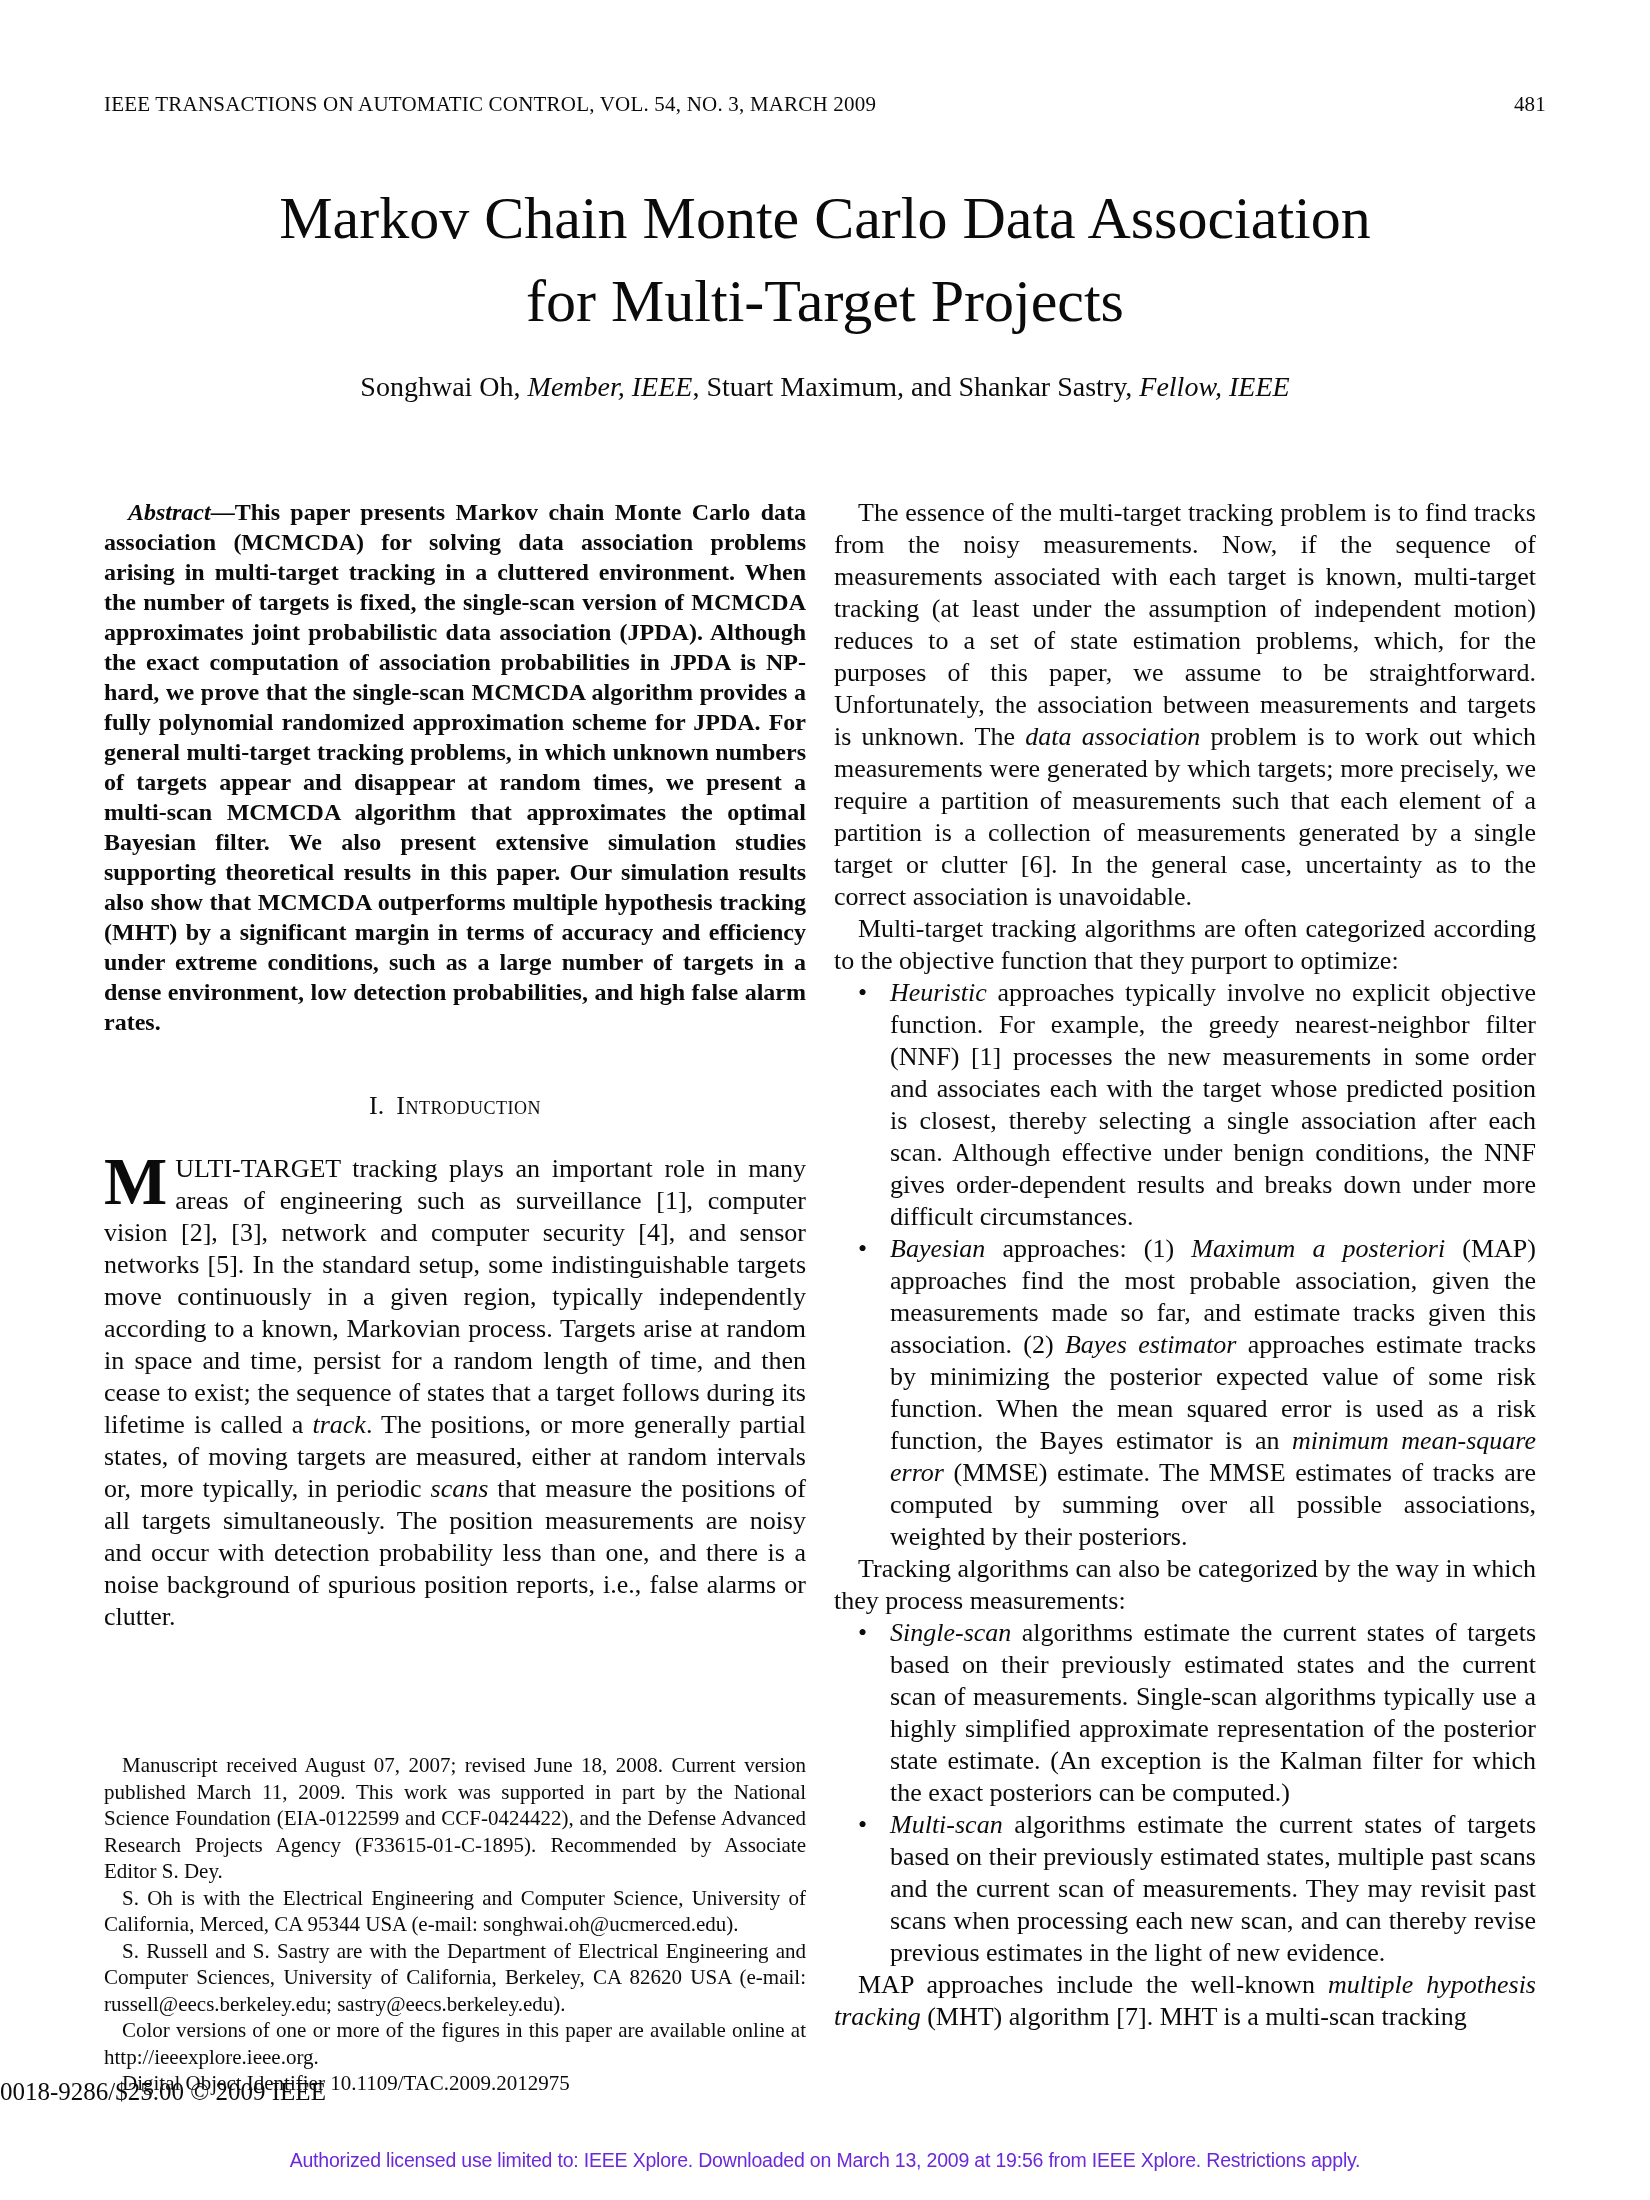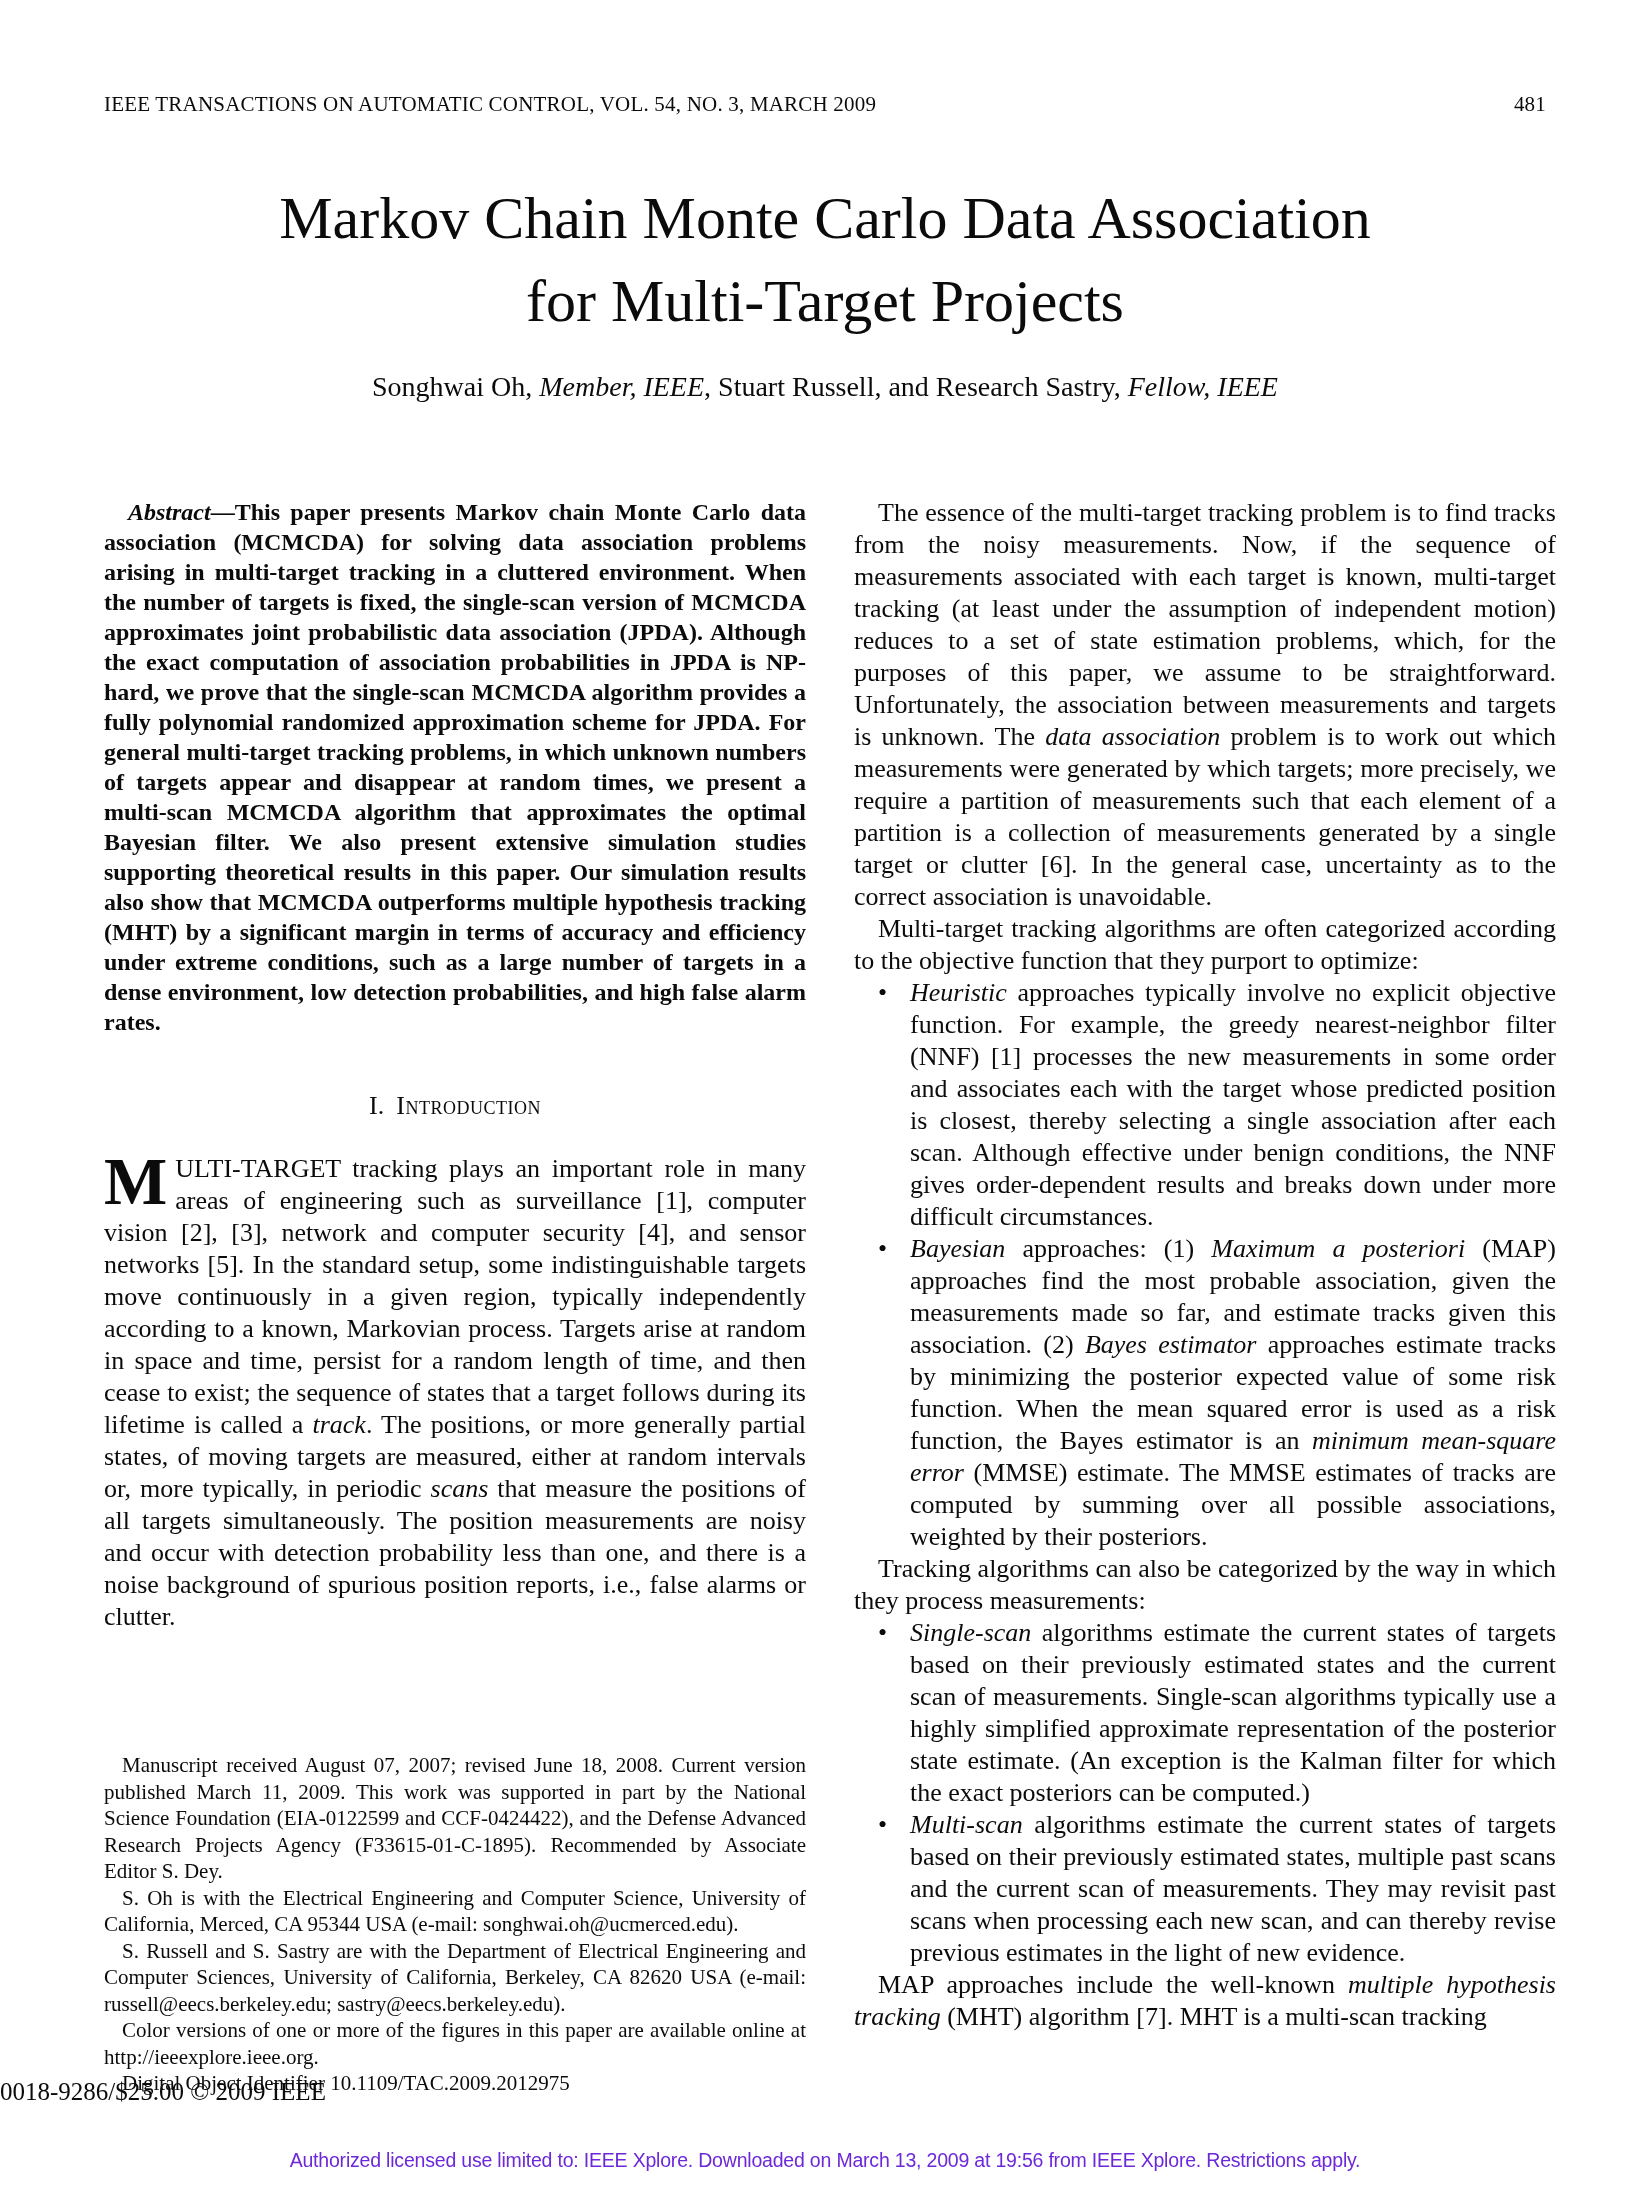--- a/index.html
+++ b/index.html
@@ -31,21 +31,21 @@
     font-size: 60px;
     line-height: 1.38;
   }
   .authors {
     margin-top: 28px;
     text-align: center;
     font-size: 28px;
   }
   .columns {
     display: flex;
-    gap: 48px;
+    gap: 28px;
     margin-top: 94px;
     height: 1600px;
   }
   .col {
     width: 702px;
     flex: 0 0 702px;
     text-align: justify;
     overflow: hidden;
     display: flex;
     flex-direction: column;
@@ -131,21 +131,21 @@
   <div class="header-row">
     <span>IEEE TRANSACTIONS ON AUTOMATIC CONTROL, VOL. 54, NO. 3, MARCH 2009</span>
     <span>481</span>
   </div>
 
   <h1 class="title">
     <span>Markov Chain Monte Carlo Data Association</span><br>
     <span>for Multi-Target Projects</span>
   </h1>
 
-  <div class="authors"><span>Songhwai Oh, </span><span class="it">Member, IEEE</span><span>,  Stuart Russell, and  Research Sastry, </span><span class="it">Fellow, IEEE</span></div>
+  <div class="authors"><span>Songhwai Oh, </span><span class="it">Member, IEEE</span><span>,  Stuart Maximum, and  Shankar Sastry, </span><span class="it">Fellow, IEEE</span></div>
 
   <div class="columns">
 
     <div class="col">
       <p class="abstract"><span class="it bd">Abstract</span><span class="bd">—This paper presents Markov chain Monte Carlo data association (MCMCDA) for solving data association problems arising in multi-target tracking in a cluttered environment. When the number of targets is fixed, the single-scan version of MCMCDA approximates joint probabilistic data association (JPDA). Although the exact computation of association probabilities in JPDA is NP-hard, we prove that the single-scan MCMCDA algorithm provides a fully polynomial randomized approximation scheme for JPDA. For general multi-target tracking problems, in which unknown numbers of targets appear and disappear at random times, we present a multi-scan MCMCDA algorithm that approximates the optimal Bayesian filter. We also present extensive simulation studies supporting theoretical results in this paper. Our simulation results also show that MCMCDA outperforms multiple hypothesis tracking (MHT) by a significant margin in terms of accuracy and efficiency under extreme conditions, such as a large number of targets in a dense environment, low detection probabilities, and high false alarm rates.</span></p>
 
       <h2 class="section">
         <span class="num">I.</span><span class="sc">Introduction</span>
       </h2>
 

